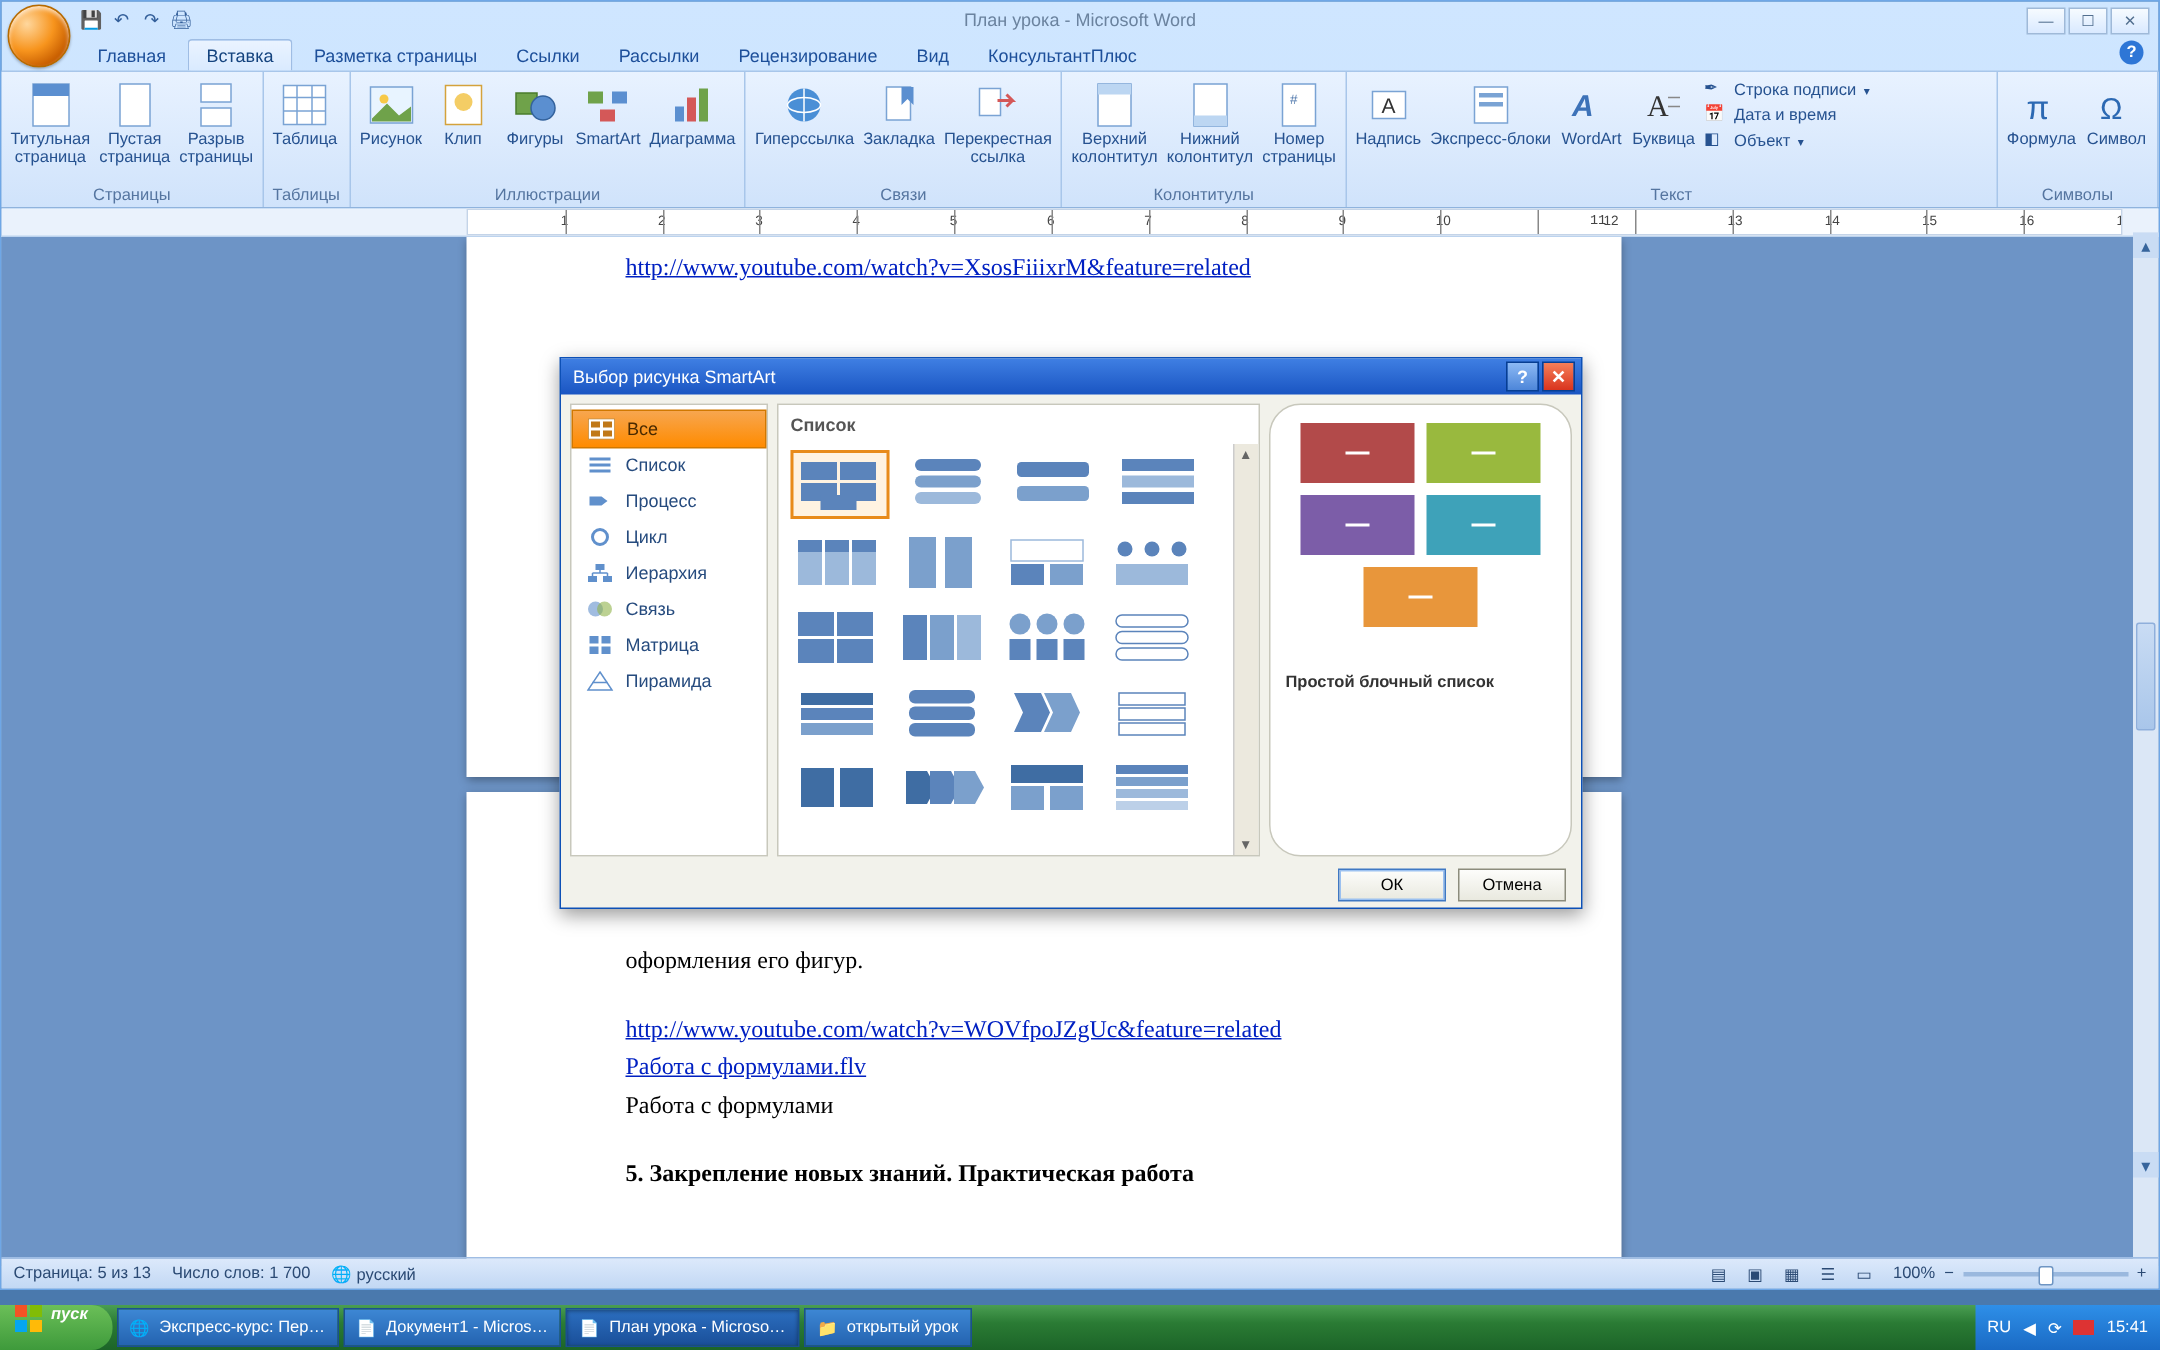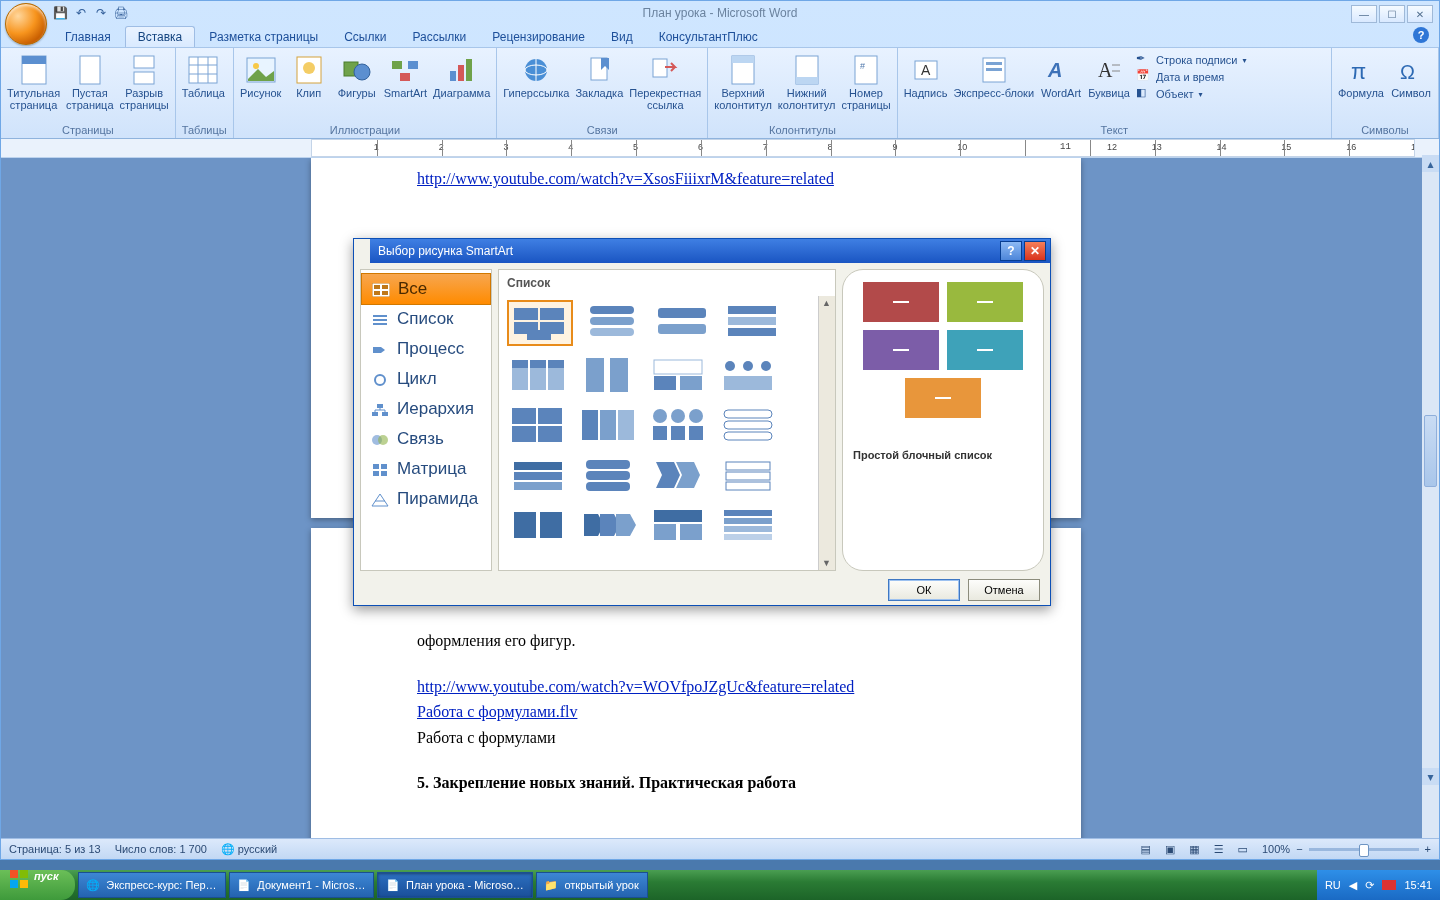--- a/index.html
+++ b/index.html
@@ -58,30 +58,30 @@
   .doc{padding:8px 30px 8px 106px;font-family:"Times New Roman",serif;font-size:16px;color:#000;line-height:1.6;}
   .doc a{color:#0020c2;text-decoration:underline;}
   .doc .bold{font-weight:bold;}
   
   .status{position:absolute;left:0;right:0;bottom:0;height:20px;background:linear-gradient(#dce9fb,#c2d8f4);border-top:1px solid #9fbde4;display:flex;align-items:center;font-size:11px;color:#2b4a74;padding:0 8px;gap:14px;}
   .status .spacer{flex:1;}
   .zoom{display:flex;align-items:center;gap:6px;}
   .zoom .track{width:110px;height:3px;background:#9ab8de;position:relative;}
   .zoom .track::after{content:"";position:absolute;left:50%;top:-4px;width:8px;height:11px;background:#fff;border:1px solid #6e95c3;border-radius:2px;transform:translateX(-50%);}
   
-  .dialog{position:absolute;left:352px;top:237px;width:680px;height:366px;border:1px solid var(--dlg-border);background:var(--pane);box-shadow:0 4px 12px rgba(0,0,0,.4);padding-left:16px;}
+  .dialog{position:absolute;left:372px;top:237px;width:680px;height:366px;border:1px solid var(--dlg-border);background:var(--pane);box-shadow:0 4px 12px rgba(0,0,0,.4);}
   .dlg-title{height:24px;background:linear-gradient(var(--dlg-title1),var(--dlg-title2));color:#fff;display:flex;align-items:center;padding:0 4px 0 8px;font-size:12px;}
   .dlg-title .sp{flex:1;}
   .dlg-title .tb{width:20px;height:18px;margin-left:2px;display:flex;align-items:center;justify-content:center;border:1px solid #073e92;font-weight:bold;}
   .dlg-title .help{background:linear-gradient(#8cb9f4,#4d86d9);color:#fff;}
   .dlg-title .close{background:linear-gradient(#f57f59,#d9341e);color:#fff;}
   .dlg-body{position:absolute;left:6px;right:6px;top:30px;bottom:34px;display:flex;gap:6px;}
   .panel{background:#fff;border:1px solid #c8c8bc;}
   .cats{width:130px;padding:4px 0;}
-  .cat{display:flex;align-items:center;gap:8px;padding:5px 10px;font-size:17px;color:#264b7e;}
+  .cat{display:flex;align-items:center;gap:8px;padding:5px 10px;font-size:12px;color:#264b7e;}
   .cat .ci{width:18px;height:14px;display:inline-block;}
   .cat.sel{background:linear-gradient(var(--orange1),var(--orange2));color:#4a2a00;border:1px solid #d17800;margin:-1px 0;}
   .layouts{flex:1;display:flex;flex-direction:column;}
   .layouts .hdr{padding:6px 8px;font-weight:bold;color:#555;}
   .lgrid{flex:1;overflow:hidden;padding:4px 4px 4px 8px;position:relative;}
   .lgrid .sb{position:absolute;right:0;top:0;bottom:0;width:16px;background:#ece9de;border-left:1px solid #ccc;}
   .lgrid .sb::before{content:"▲";position:absolute;top:2px;left:3px;font-size:9px;color:#666;}
   .lgrid .sb::after{content:"▼";position:absolute;bottom:2px;left:3px;font-size:9px;color:#666;}
   .lrow{display:flex;gap:8px;margin-bottom:8px;}
   .lit{width:62px;height:42px;display:flex;align-items:center;justify-content:center;}
@@ -409,21 +409,21 @@
         <div class="num" style="left: 450.765px;">7</div>
         <div class="tick" style="left: 453.765px;"></div>
         <div class="num" style="left: 515.588px;">8</div>
         <div class="tick" style="left: 518.588px;"></div>
         <div class="num" style="left: 580.412px;">9</div>
         <div class="tick" style="left: 583.412px;"></div>
         <div class="num" style="left: 645.235px;">10</div>
         <div class="tick" style="left: 648.235px;"></div>
         <div class="num" style="left: 748px; font-family: Liberation Mono, monospace;">11</div>
         <div class="tick" style="left: 713.059px;"></div>
-        <div class="num" style="left: 795px;">12</div>
+        <div class="num" style="left: 757px;">12</div>
         <div class="tick" style="left: 777.882px;"></div>
         <div class="num" style="left: 839.706px;">13</div>
         <div class="tick" style="left: 842.706px;"></div>
         <div class="num" style="left: 904.529px;">14</div>
         <div class="tick" style="left: 907.529px;"></div>
         <div class="num" style="left: 969.353px;">15</div>
         <div class="tick" style="left: 972.353px;"></div>
         <div class="num" style="left: 1034.18px;">16</div>
         <div class="tick" style="left: 1037.18px;"></div>
         <div class="num" style="left: 1099px;">17</div>

